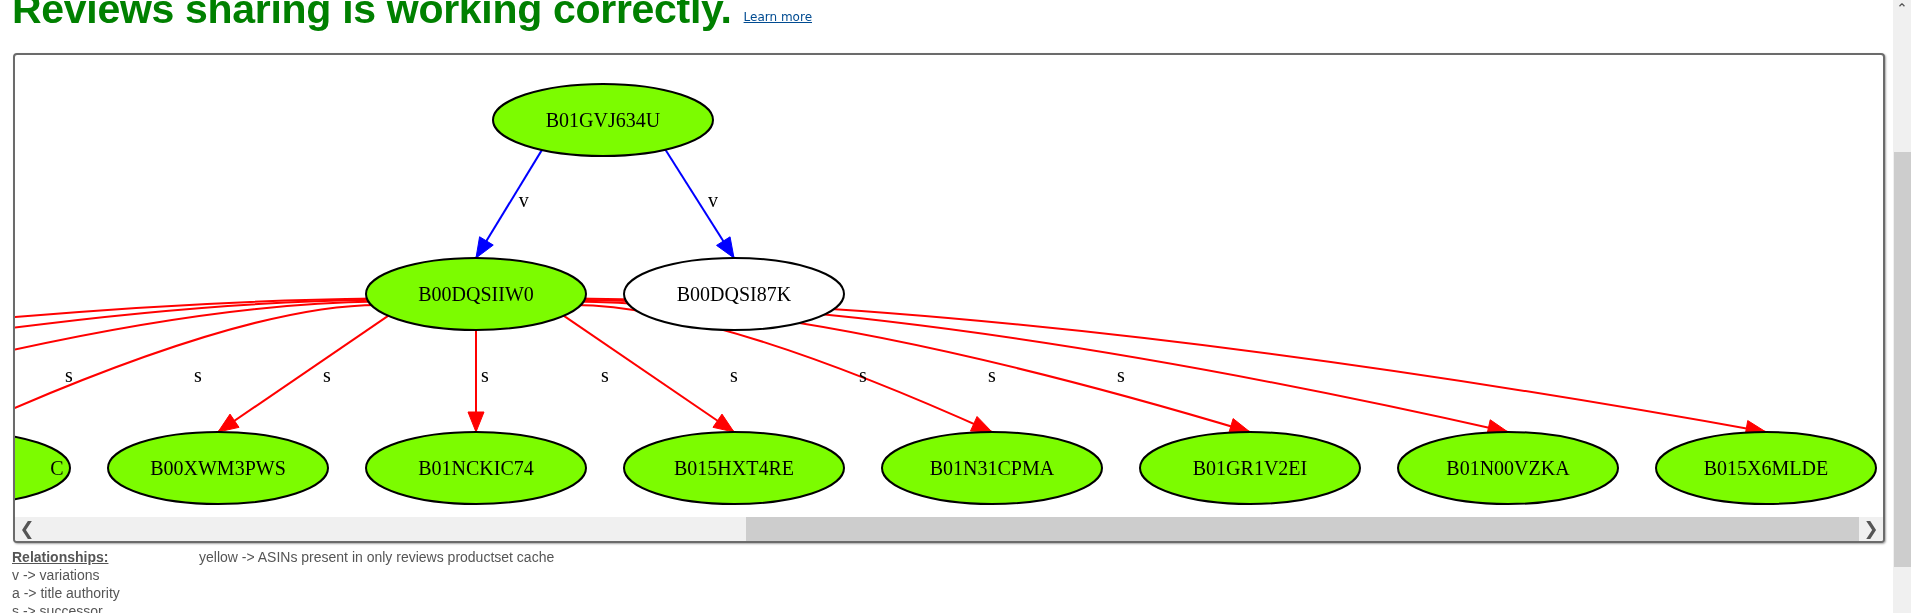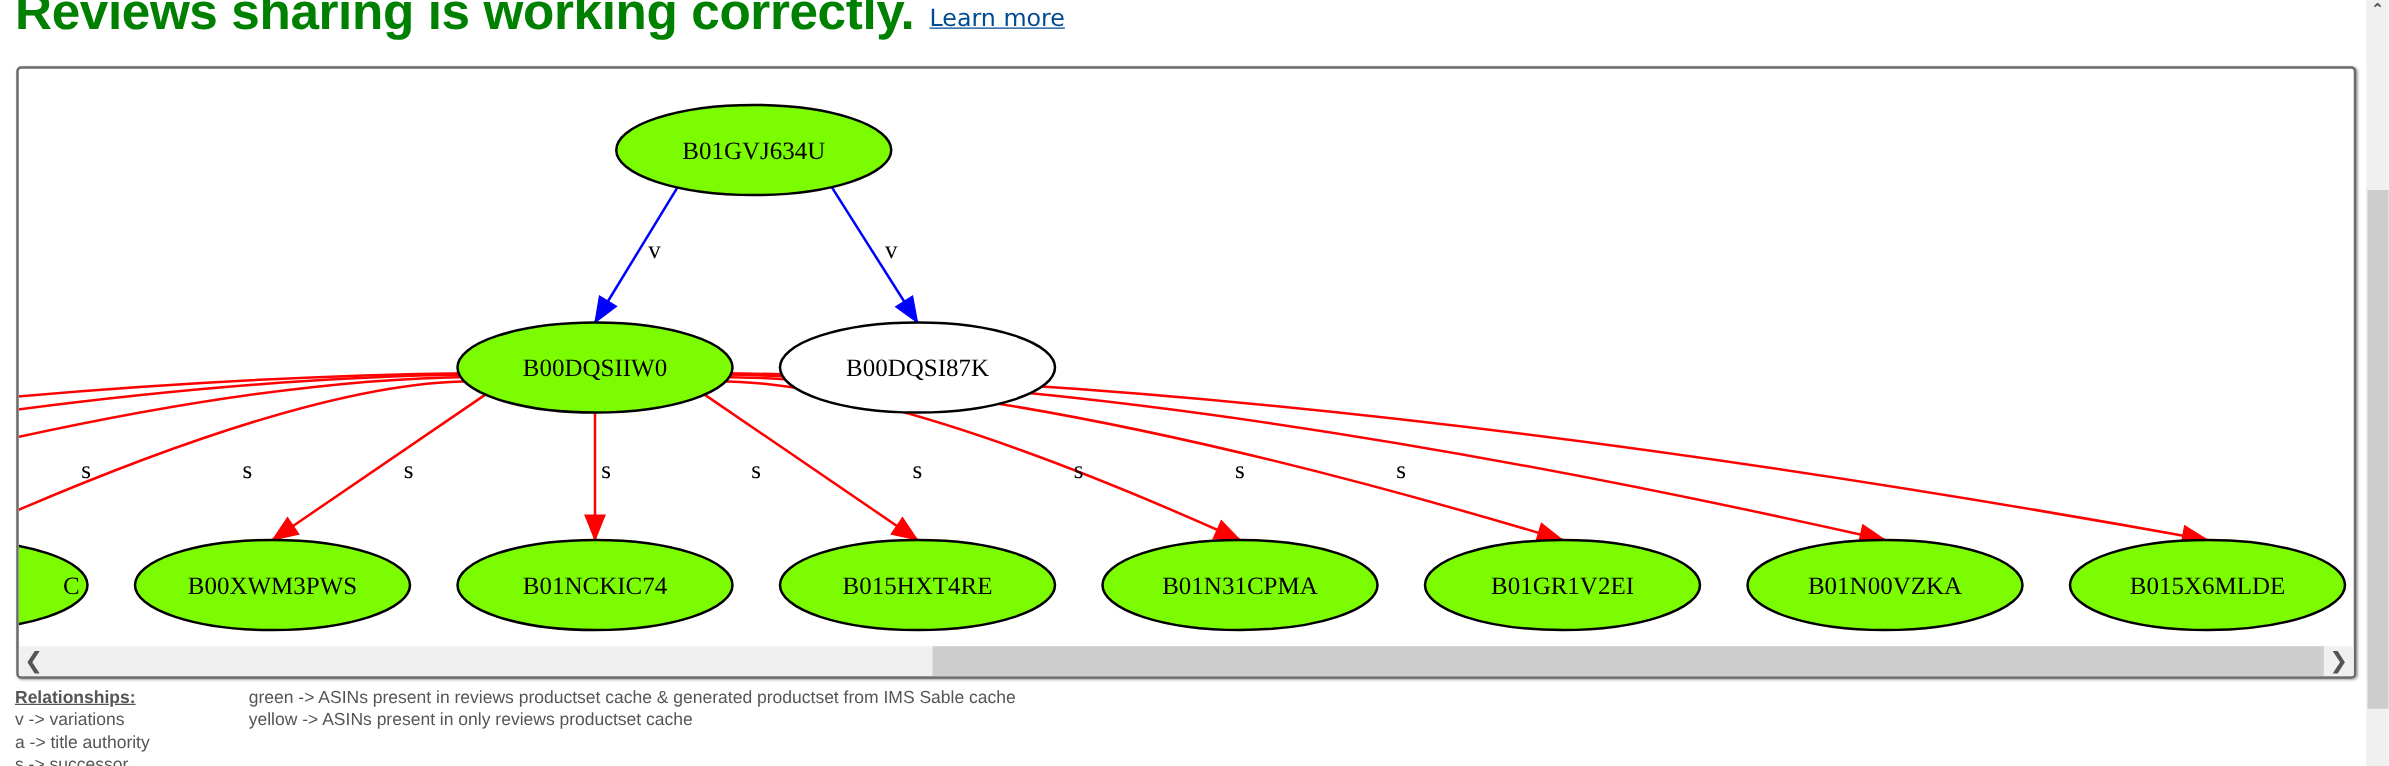--- a/index.html
+++ b/index.html
@@ -9,21 +9,21 @@
     }
     .headline {
       position: absolute; left: 12px; top: -14px; white-space: nowrap;
       display: flex; align-items: baseline;
     }
     .headline h1 {
       margin: 0; font-size: 41px; font-weight: bold; color: #008000;
       font-family: "Liberation Sans", sans-serif; letter-spacing: -0.3px;
     }
     .headline a {
-      margin-left: 12px; font-size: 19px; color: #004b91; text-decoration: underline;
+      margin-left: 12px; font-size: 12px; color: #004b91; text-decoration: underline;
       font-family: "DejaVu Sans", sans-serif; position: relative; top: -2px;
     }
     .panel {
       position: absolute; left: 13px; top: 53px; width: 1872px; height: 490px;
       border: 2px solid #6b6b6b; border-radius: 4px; box-sizing: border-box;
       box-shadow: 1px 1px 2px rgba(0,0,0,0.35); overflow: hidden; background: #fff;
     }
     .graph-svg { position: absolute; left: 0; top: 0; }
     .hscroll {
       position: absolute; left: 0; bottom: 0; width: 100%; height: 24px; background: #f0f0f0;
@@ -191,21 +191,20 @@
 </div>
 
 <div class="legend">
   <div class="col col1">
     <div class="row hdr">Relationships:</div>
     <div class="row">v -&gt; variations</div>
     <div class="row">a -&gt; title authority</div>
     <div class="row">s -&gt; successor</div>
   </div>
   <div class="col col2">
-    <div class="row">green -&gt; ASINs present in reviews productset cache &amp; generated productset from IMS Sable cache</div>
     <div class="row">yellow -&gt; ASINs present in only reviews productset cache</div>
   </div>
 </div>
 
 <div class="vscroll">
   <div class="arrow">⌃</div>
   <div class="thumb"></div>
 </div>
 
 </body></html>

